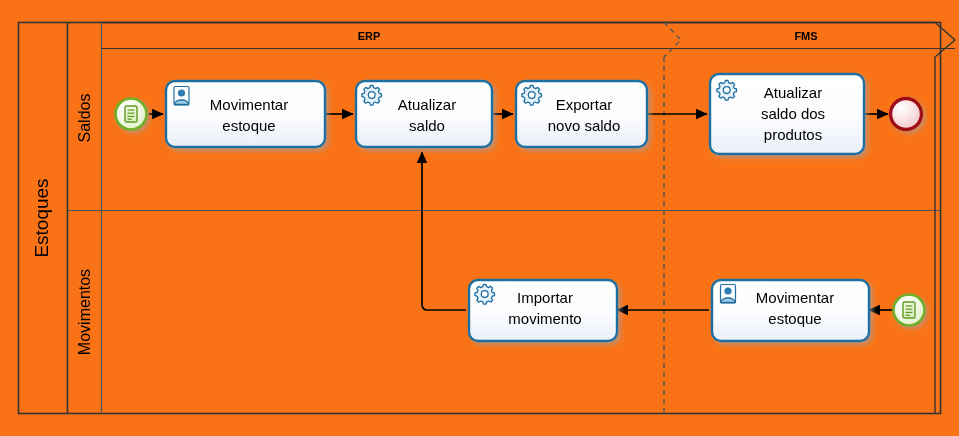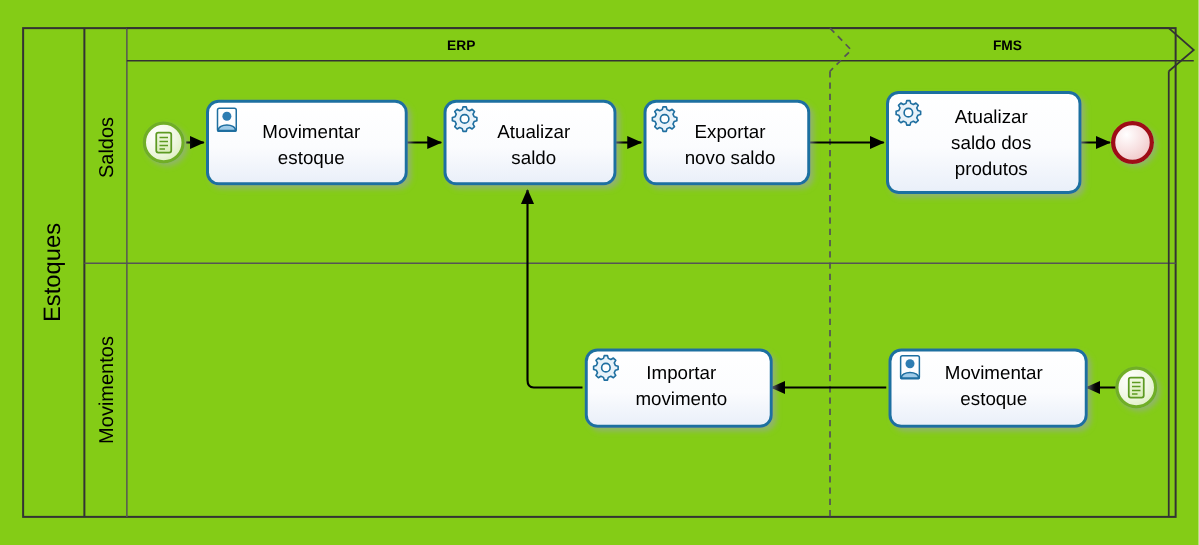--- a/index.html
+++ b/index.html
@@ -5,21 +5,21 @@
   html, body {
     margin: 0;
     padding: 0;
     background: #ffffff;
     font-family: "Liberation Sans", sans-serif;
   }
   #canvas {
     position: relative;
     width: 959px;
     height: 436px;
-    background: #84cc16;
+    background: #f97316;
     overflow: hidden;
   }
   #bpmn-svg {
     position: absolute;
     left: 0;
     top: 0;
   }
   .lane-label {
     font-family: "Liberation Sans", sans-serif;
     fill: #000000;

